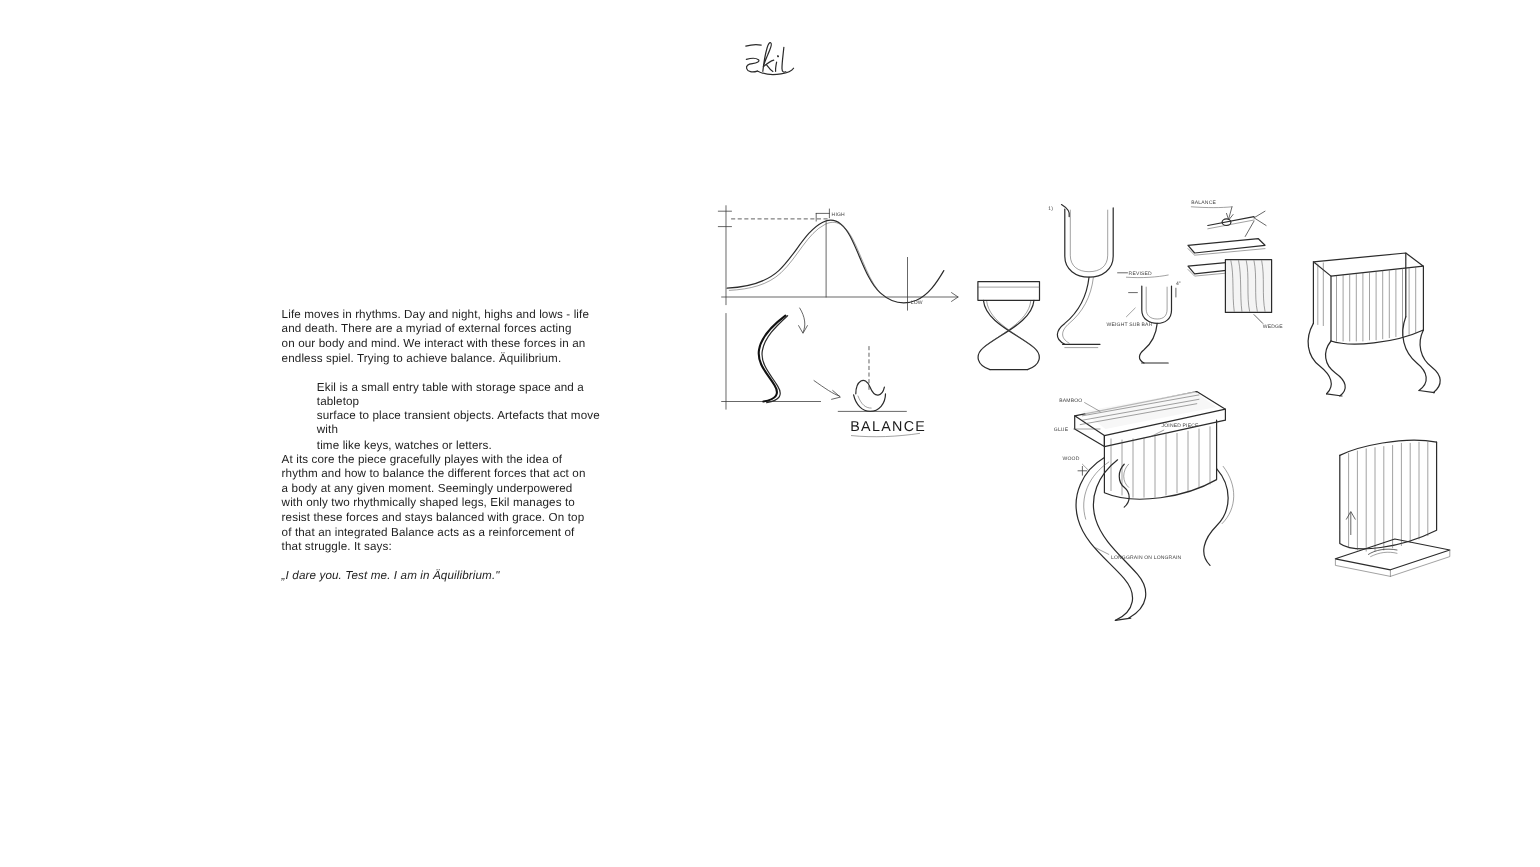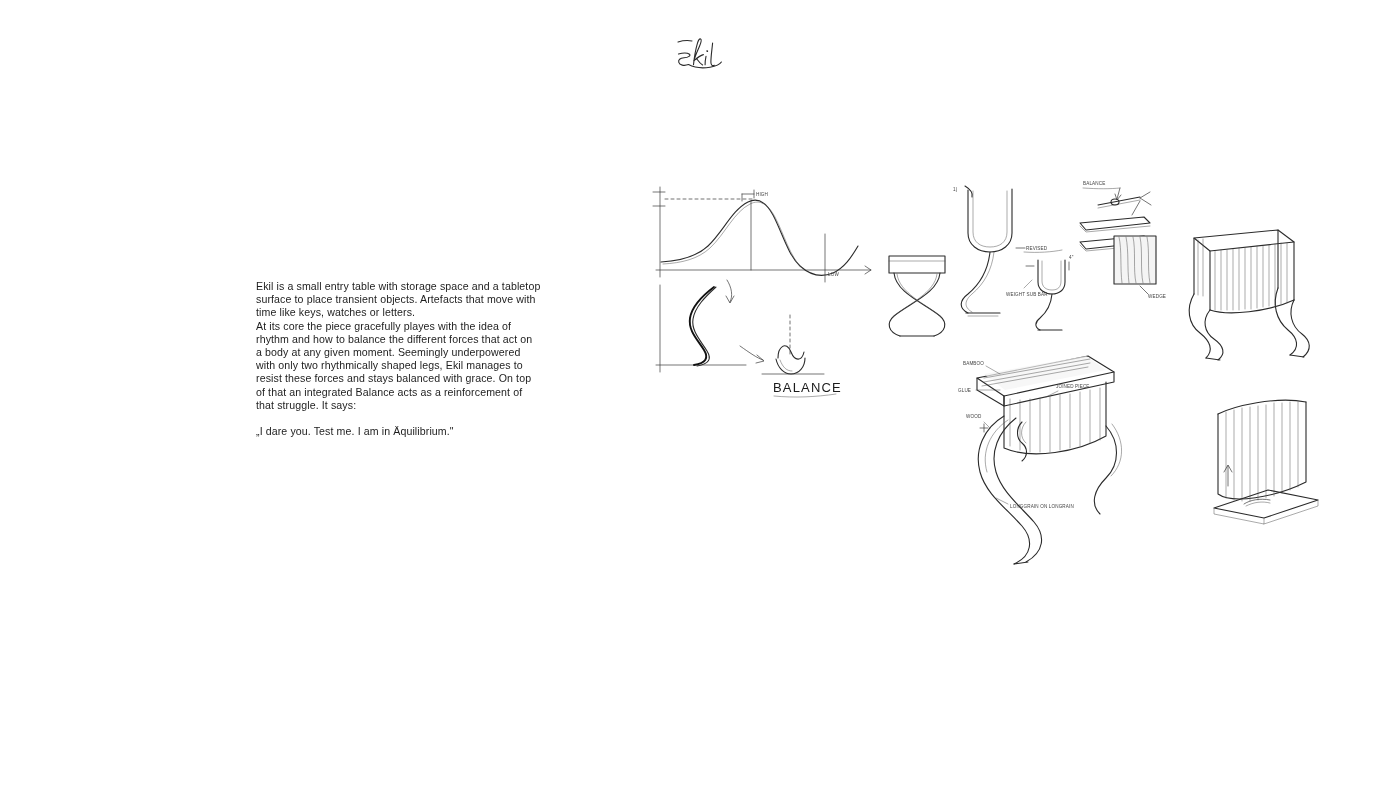--- a/index.html
+++ b/index.html
@@ -34,22 +34,22 @@
     width: 306px;
     font-size: 10.6px;
     line-height: 13.2px;
     color: #1d1d1d;
     letter-spacing: 0.01em;
   }
   .text-column p {
     margin: 0 0 13px 0;
     white-space: pre-line;
   }
-  .text-column p.tight { margin-bottom: 0; }
-  .text-column p.quote { margin-top: 13px; }
+  .text-column p.tight { margin-bottom: 0; margin-left: 32px; }
+  .text-column p.quote { margin-top: 13px; font-style: italic; }
 
   
   .sketch-area {
     position: absolute;
     left: 628px;
     top: 160px;
     width: 730px;
     height: 470px;
   }
   .sketch-area svg {
@@ -96,20 +96,24 @@
       <path d="M34.9 16.8 C35.4 16.6, 35.8 16.9, 35.6 17.3 C35.4 17.7, 34.8 17.6, 34.9 16.8 Z"></path>
 
       <path d="M40.6 9 C40 15.6, 38.8 23.2, 38.9 28.2 C39 31, 40 32.2, 42.4 31.2"></path>
 
       <path d="M16.5 30.6 C22 33.4, 30 34.6, 38 33.2 C44 32.2, 48 30.2, 49.4 28"></path>
     </g>
   </svg>
 </div>
 
 <div class="text-column">
+  <p>Life moves in rhythms. Day and night, highs and lows - life
+and death. There are a myriad of external forces acting
+on our body and mind. We interact with these forces in an
+endless spiel. Trying to achieve balance. Äquilibrium.</p>
   <p class="tight">Ekil is a small entry table with storage space and a tabletop
 surface to place transient objects. Artefacts that move with
 time like keys, watches or letters.</p>
   <p>At its core the piece gracefully playes with the idea of
 rhythm and how to balance the different forces that act on
 a body at any given moment. Seemingly underpowered
 with only two rhythmically shaped legs, Ekil manages to
 resist these forces and stays balanced with grace. On top
 of that an integrated Balance acts as a reinforcement of
 that struggle. It says:</p>

